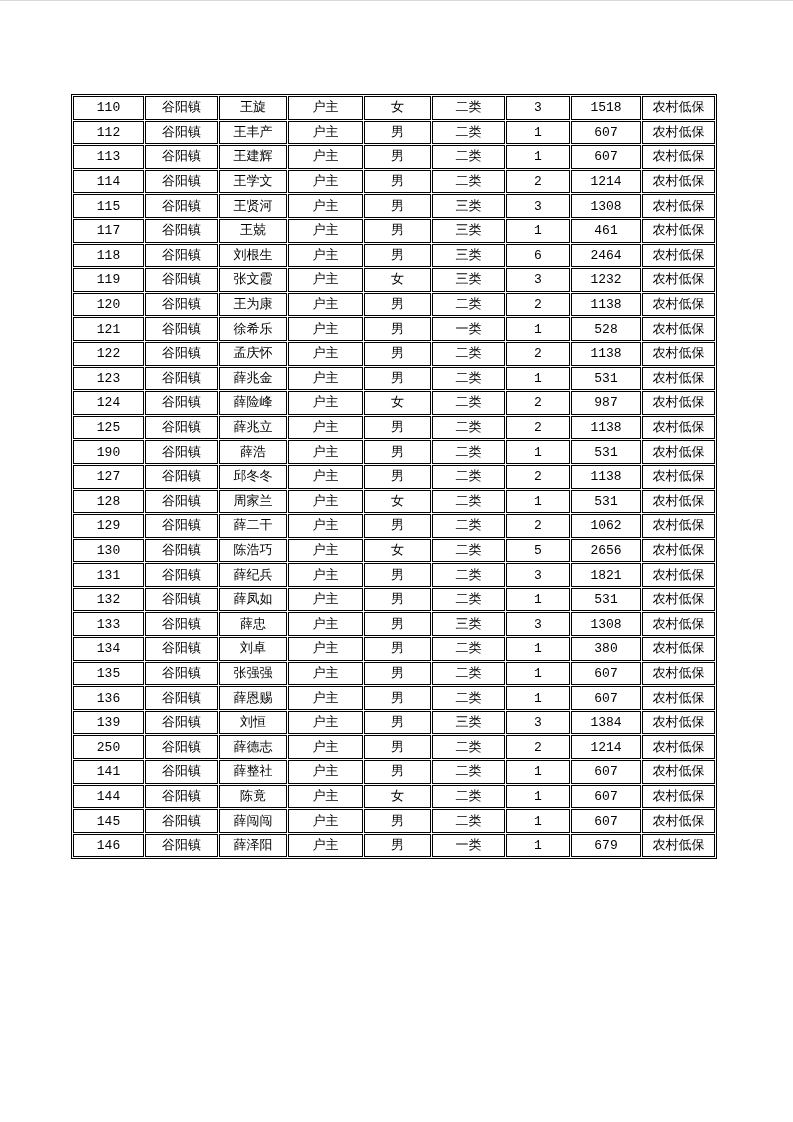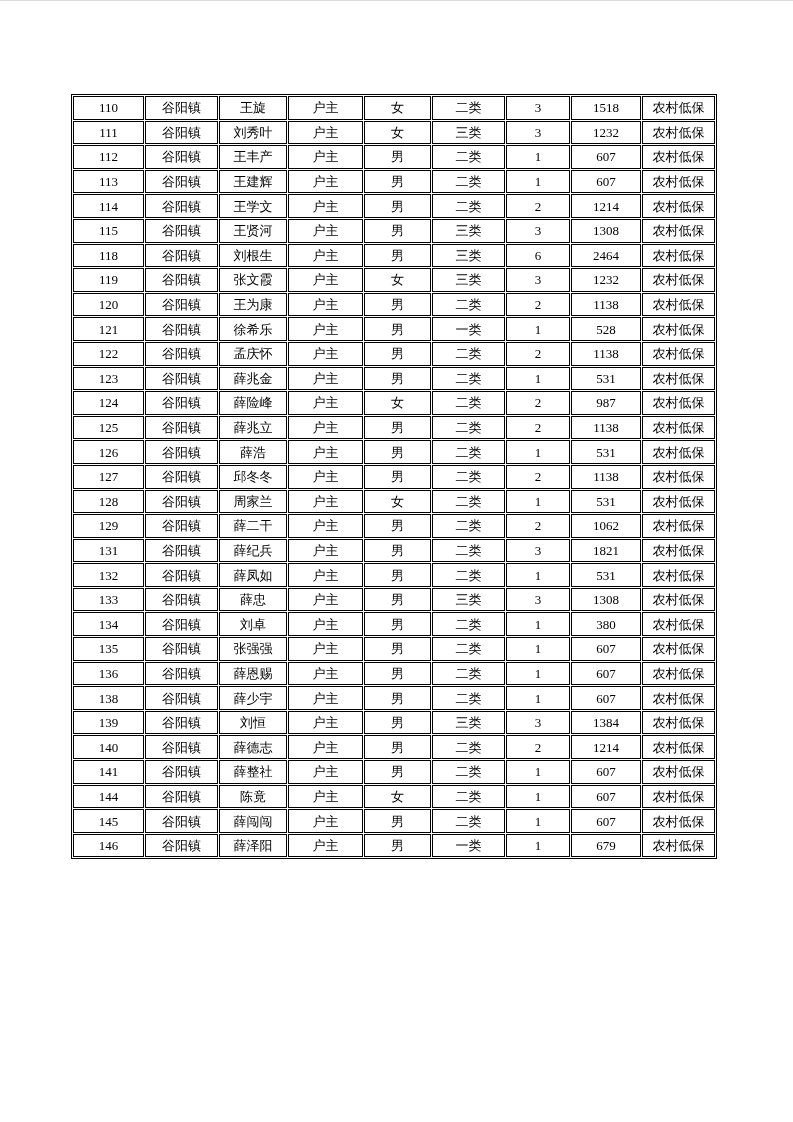--- a/index.html
+++ b/index.html
@@ -6,21 +6,21 @@
     margin: 0;
     padding: 0;
     background: #ffffff;
   }
   .page {
     position: relative;
     width: 793px;
     height: 904px;
     background: #ffffff;
     overflow: hidden;
-    font-family: Liberation Serif, serif;
+    font-family: Liberation Mono, monospace;
   }
   .page-top-edge {
     position: absolute;
     top: 0; left: 0;
     width: 793px;
     height: 1px;
     background: #d9d9d9;
   }
   table.roster {
     position: absolute;
@@ -70,31 +70,20 @@
           <td>谷阳镇</td>
           <td>王旋</td>
           <td>户主</td>
           <td>女</td>
           <td>二类</td>
           <td>3</td>
           <td>1518</td>
           <td>农村低保</td>
         </tr>
         <tr>
-          <td>111</td>
-          <td>谷阳镇</td>
-          <td>刘秀叶</td>
-          <td>户主</td>
-          <td>女</td>
-          <td>三类</td>
-          <td>3</td>
-          <td>1232</td>
-          <td>农村低保</td>
-        </tr>
-        <tr>
           <td>112</td>
           <td>谷阳镇</td>
           <td>王丰产</td>
           <td>户主</td>
           <td>男</td>
           <td>二类</td>
           <td>1</td>
           <td>607</td>
           <td>农村低保</td>
         </tr>
@@ -122,20 +111,31 @@
         </tr>
         <tr>
           <td>115</td>
           <td>谷阳镇</td>
           <td>王贤河</td>
           <td>户主</td>
           <td>男</td>
           <td>三类</td>
           <td>3</td>
           <td>1308</td>
+          <td>农村低保</td>
+        </tr>
+        <tr>
+          <td>117</td>
+          <td>谷阳镇</td>
+          <td>王兢</td>
+          <td>户主</td>
+          <td>男</td>
+          <td>三类</td>
+          <td>1</td>
+          <td>461</td>
           <td>农村低保</td>
         </tr>
         <tr>
           <td>118</td>
           <td>谷阳镇</td>
           <td>刘根生</td>
           <td>户主</td>
           <td>男</td>
           <td>三类</td>
           <td>6</td>
@@ -213,21 +213,21 @@
           <td>谷阳镇</td>
           <td>薛兆立</td>
           <td>户主</td>
           <td>男</td>
           <td>二类</td>
           <td>2</td>
           <td>1138</td>
           <td>农村低保</td>
         </tr>
         <tr>
-          <td>126</td>
+          <td>190</td>
           <td>谷阳镇</td>
           <td>薛浩</td>
           <td>户主</td>
           <td>男</td>
           <td>二类</td>
           <td>1</td>
           <td>531</td>
           <td>农村低保</td>
         </tr>
         <tr>
@@ -257,20 +257,31 @@
           <td>谷阳镇</td>
           <td>薛二干</td>
           <td>户主</td>
           <td>男</td>
           <td>二类</td>
           <td>2</td>
           <td>1062</td>
           <td>农村低保</td>
         </tr>
         <tr>
+          <td>130</td>
+          <td>谷阳镇</td>
+          <td>陈浩巧</td>
+          <td>户主</td>
+          <td>女</td>
+          <td>二类</td>
+          <td>5</td>
+          <td>2656</td>
+          <td>农村低保</td>
+        </tr>
+        <tr>
           <td>131</td>
           <td>谷阳镇</td>
           <td>薛纪兵</td>
           <td>户主</td>
           <td>男</td>
           <td>二类</td>
           <td>3</td>
           <td>1821</td>
           <td>农村低保</td>
         </tr>
@@ -323,43 +334,32 @@
           <td>谷阳镇</td>
           <td>薛恩赐</td>
           <td>户主</td>
           <td>男</td>
           <td>二类</td>
           <td>1</td>
           <td>607</td>
           <td>农村低保</td>
         </tr>
         <tr>
-          <td>138</td>
-          <td>谷阳镇</td>
-          <td>薛少宇</td>
-          <td>户主</td>
-          <td>男</td>
-          <td>二类</td>
-          <td>1</td>
-          <td>607</td>
-          <td>农村低保</td>
-        </tr>
-        <tr>
           <td>139</td>
           <td>谷阳镇</td>
           <td>刘恒</td>
           <td>户主</td>
           <td>男</td>
           <td>三类</td>
           <td>3</td>
           <td>1384</td>
           <td>农村低保</td>
         </tr>
         <tr>
-          <td>140</td>
+          <td>250</td>
           <td>谷阳镇</td>
           <td>薛德志</td>
           <td>户主</td>
           <td>男</td>
           <td>二类</td>
           <td>2</td>
           <td>1214</td>
           <td>农村低保</td>
         </tr>
         <tr>

